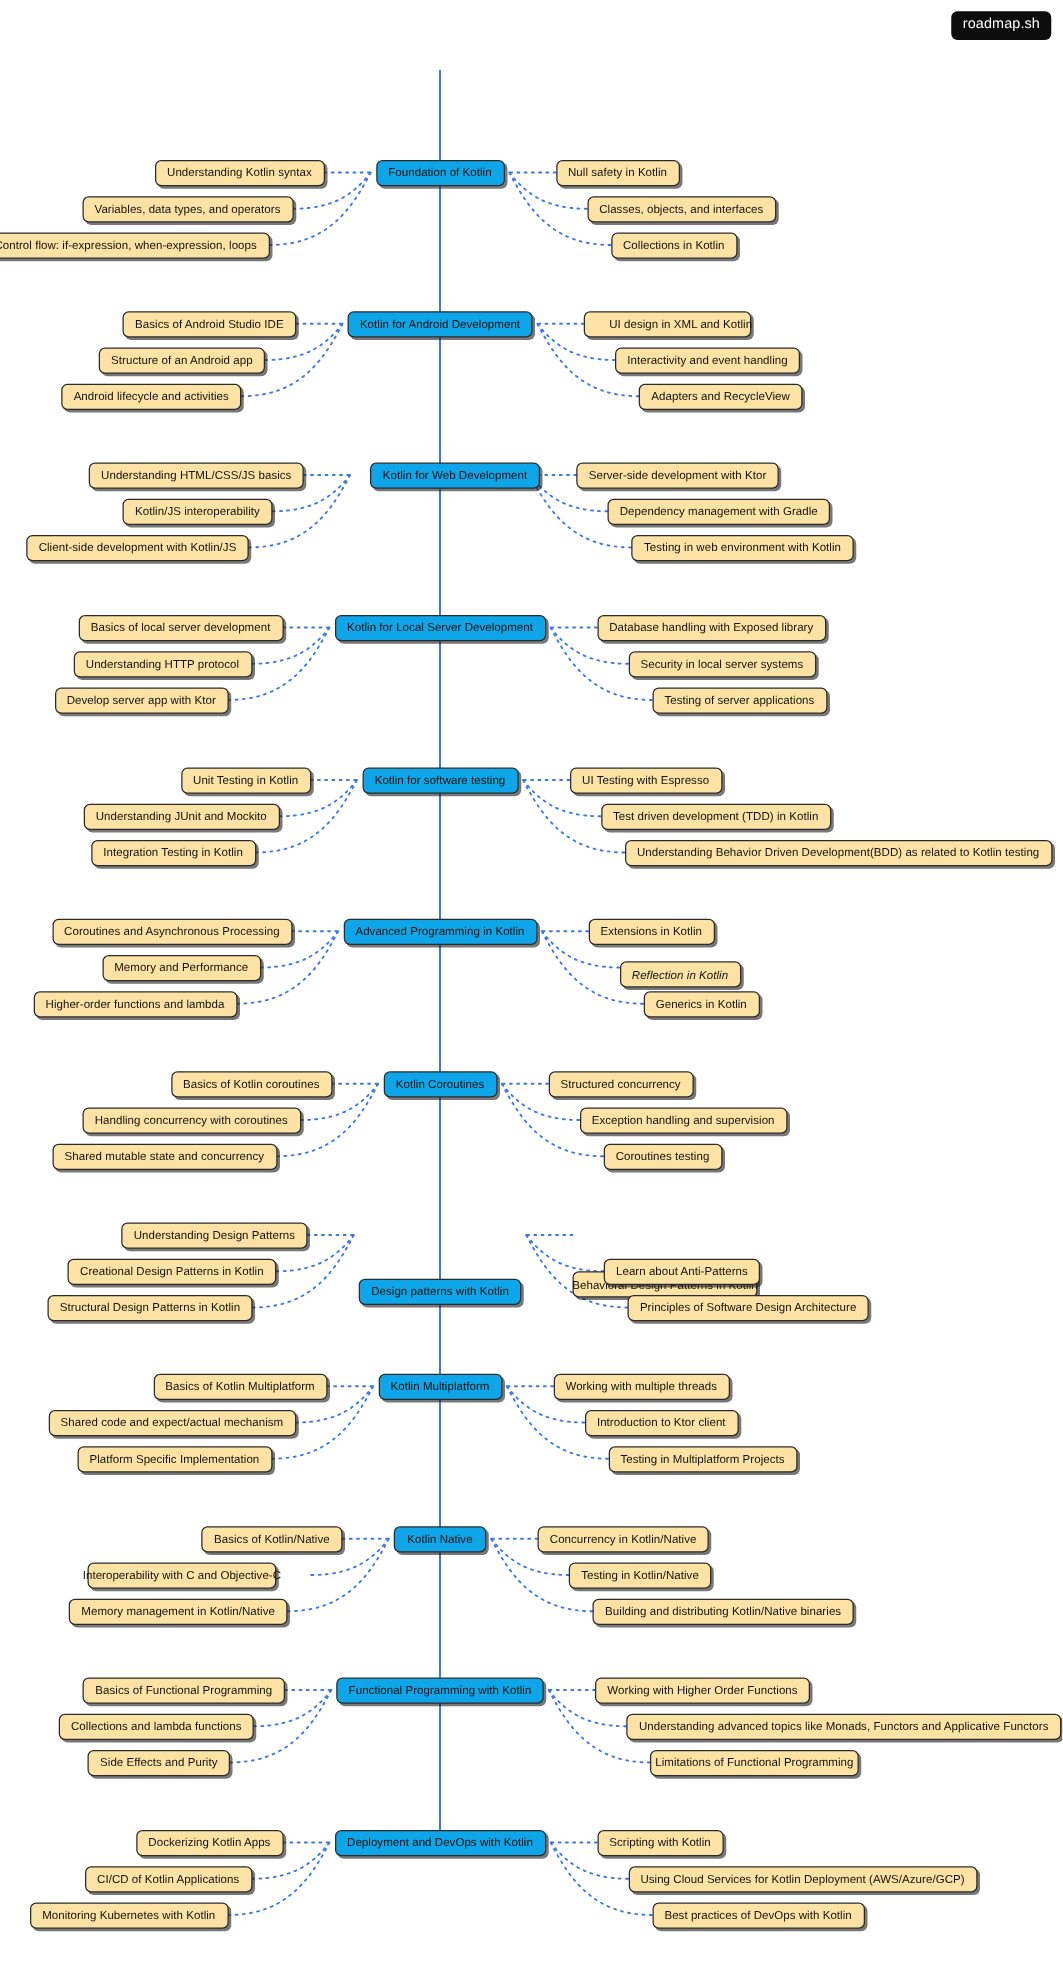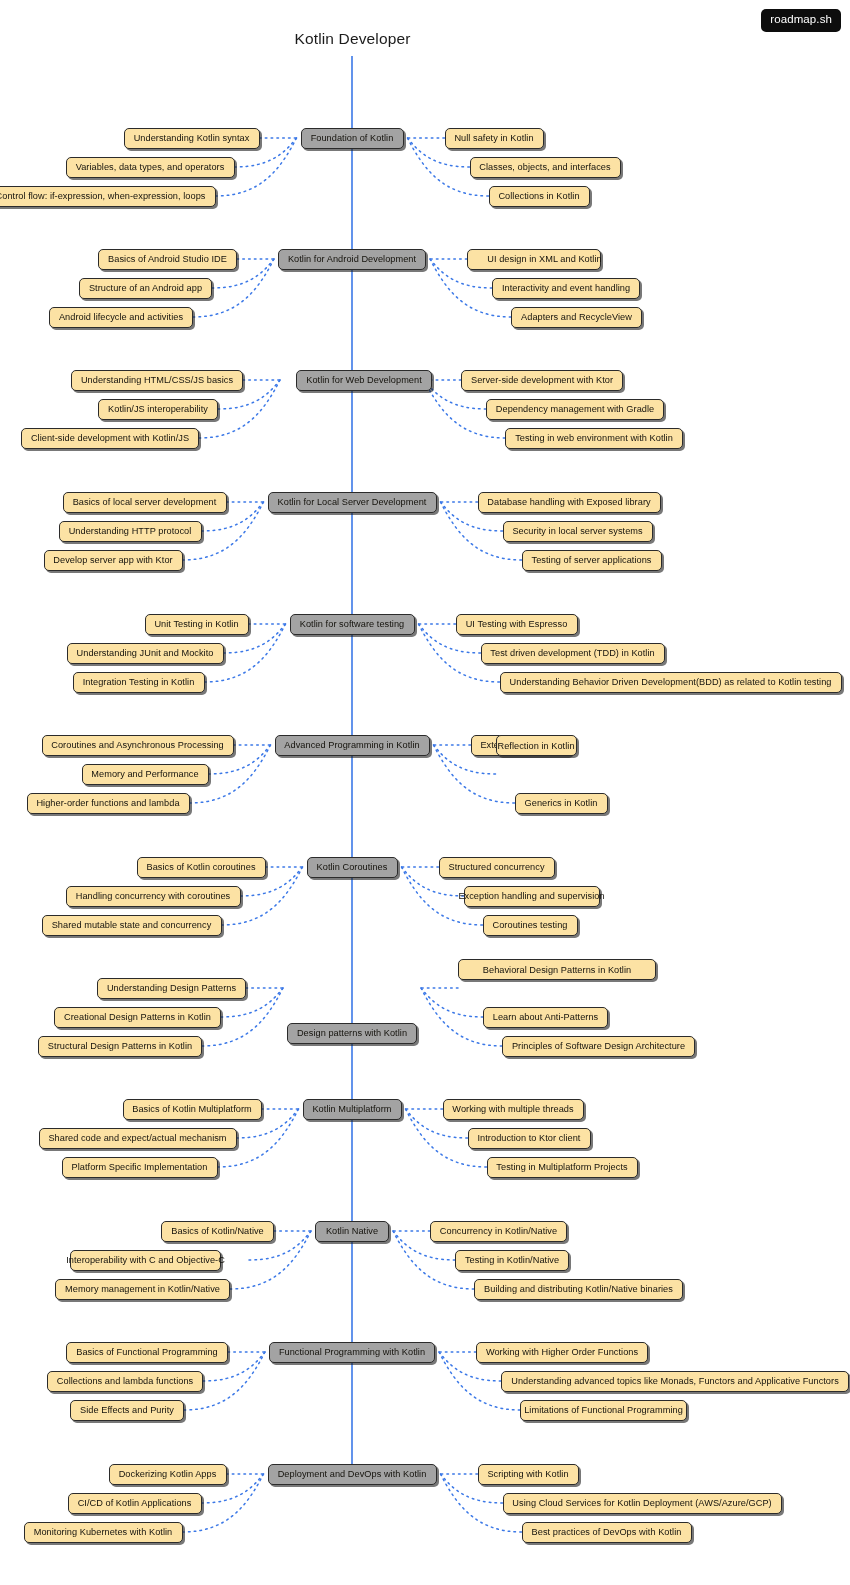--- a/index.html
+++ b/index.html
@@ -73,21 +73,21 @@
     letter-spacing: .05px;
     display: flex;
     align-items: center;
     justify-content: center;
     white-space: nowrap;
     padding: 0 9px;
     height: 21px;
     z-index: 20;
   }
   .node.topic {
-    background: #a3a3a3;
+    background: #0ea5e9;
     z-index: 25;
   }
   .node.leaf {
     background: #fce2a4;
   }
   .node.left  { text-align: center; }
   .node.right { text-align: center; }
 </style>
 </head>
 <body>
@@ -163,21 +163,20 @@
       <path d="M 501 1381 C 466.9 1381, 451.4 1367.95, 439 1352" fill="none" stroke="#3b78e7" stroke-width="1.5" stroke-linecap="round" stroke-dasharray="1.6 4.2"></path>
       <path d="M 520 1410 C 475.45 1410, 455.2 1383.9, 439 1352" fill="none" stroke="#3b78e7" stroke-width="1.5" stroke-linecap="round" stroke-dasharray="1.6 4.2"></path>
       <path d="M 226.5 1474 L 263.5 1474" fill="none" stroke="#3b78e7" stroke-width="1.5" stroke-linecap="round" stroke-dasharray="1.6 4.2"></path>
       <path d="M 201.5 1503 C 235.6 1503, 251.1 1489.95, 263.5 1474" fill="none" stroke="#3b78e7" stroke-width="1.5" stroke-linecap="round" stroke-dasharray="1.6 4.2"></path>
       <path d="M 182.5 1532 C 227.05 1532, 247.3 1505.9, 263.5 1474" fill="none" stroke="#3b78e7" stroke-width="1.5" stroke-linecap="round" stroke-dasharray="1.6 4.2"></path>
       <path d="M 477.5 1474 L 440.5 1474" fill="none" stroke="#3b78e7" stroke-width="1.5" stroke-linecap="round" stroke-dasharray="1.6 4.2"></path>
       <path d="M 502.5 1503 C 468.4 1503, 452.9 1489.95, 440.5 1474" fill="none" stroke="#3b78e7" stroke-width="1.5" stroke-linecap="round" stroke-dasharray="1.6 4.2"></path>
       <path d="M 521.5 1532 C 476.95 1532, 456.7 1505.9, 440.5 1474" fill="none" stroke="#3b78e7" stroke-width="1.5" stroke-linecap="round" stroke-dasharray="1.6 4.2"></path>
     </svg>
 
-  <div id="page-title">Kotlin Developer</div>
 
   <div id="brand-badge">roadmap.sh</div>
 
   <div id="nodes">
       <div class="node topic" style="width: 103px; left: 300.5px; top: 127.5px;">Foundation of Kotlin</div>
       <div class="node leaf left" style="width: 136px; left: 123.5px; top: 127.5px;">Understanding Kotlin syntax</div>
       <div class="node leaf left" style="width: 169px; left: 65.5px; top: 156.5px;">Variables, data types, and operators</div>
       <div class="node leaf left" style="width: 230px; left: -14.5px; top: 185.5px;">Control flow: if-expression, when-expression, loops</div>
       <div class="node leaf right" style="width: 99px; left: 444.5px; top: 127.5px;">Null safety in Kotlin</div>
       <div class="node leaf right" style="width: 151px; left: 469.5px; top: 156.5px;">Classes, objects, and interfaces</div>
@@ -208,34 +207,34 @@
       <div class="node leaf left" style="width: 157px; left: 66.5px; top: 642.5px;">Understanding JUnit and Mockito</div>
       <div class="node leaf left" style="width: 132px; left: 72.5px; top: 671.5px;">Integration Testing in Kotlin</div>
       <div class="node leaf right" style="width: 122px; left: 455.5px; top: 613.5px;">UI Testing with Espresso</div>
       <div class="node leaf right" style="width: 184px; left: 480.5px; top: 642.5px;">Test driven development (TDD) in Kotlin</div>
       <div class="node leaf right" style="width: 342px; left: 499.5px; top: 671.5px;">Understanding Behavior Driven Development(BDD) as related to Kotlin testing</div>
       <div class="node topic" style="width: 155px; left: 274.5px; top: 734.5px;">Advanced Programming in Kotlin</div>
       <div class="node leaf left" style="width: 192px; left: 41.5px; top: 734.5px;">Coroutines and Asynchronous Processing</div>
       <div class="node leaf left" style="width: 127px; left: 81.5px; top: 763.5px;">Memory and Performance</div>
       <div class="node leaf left" style="width: 163px; left: 26.5px; top: 792.5px;">Higher-order functions and lambda</div>
       <div class="node leaf right" style="width: 101px; left: 470.5px; top: 734.5px;">Extensions in Kotlin</div>
-      <div class="node leaf right" style="width: 81px; left: 495.5px; top: 735px;">Reflection in Kotlin</div>
+      <div class="node leaf right" style="width: 97px; left: 495.5px; top: 769px; font-style: italic;">Reflection in Kotlin</div>
       <div class="node leaf right" style="width: 93px; left: 514.5px; top: 792.5px;">Generics in Kotlin</div>
       <div class="node topic" style="width: 91px; left: 306.5px; top: 856.5px;">Kotlin Coroutines</div>
       <div class="node leaf left" style="width: 129px; left: 136.5px; top: 856.5px;">Basics of Kotlin coroutines</div>
       <div class="node leaf left" style="width: 175px; left: 65.5px; top: 885.5px;">Handling concurrency with coroutines</div>
       <div class="node leaf left" style="width: 180px; left: 41.5px; top: 914.5px;">Shared mutable state and concurrency</div>
       <div class="node leaf right" style="width: 116px; left: 438.5px; top: 856.5px;">Structured concurrency</div>
-      <div class="node leaf right" style="width: 136px; left: 463.5px; top: 885.5px;">Exception handling and supervision</div>
+      <div class="node leaf right" style="width: 166px; left: 463.5px; top: 885.5px;">Exception handling and supervision</div>
       <div class="node leaf right" style="width: 95px; left: 482.5px; top: 914.5px;">Coroutines testing</div>
       <div class="node topic" style="width: 130px; left: 287px; top: 977.5px; margin-top: 45px;">Design patterns with Kotlin</div>
       <div class="node leaf left" style="width: 149px; left: 97px; top: 977.5px;">Understanding Design Patterns</div>
       <div class="node leaf left" style="width: 167px; left: 54px; top: 1006.5px;">Creational Design Patterns in Kotlin</div>
       <div class="node leaf left" style="width: 164px; left: 38px; top: 1035.5px;">Structural Design Patterns in Kotlin</div>
-      <div class="node leaf right" style="width: 198px; left: 458px; top: 959px;">Behavioral Design Patterns in Kotlin</div>
+      <div class="node leaf right" style="width: 148px; left: 458px; top: 1017px;">Behavioral Design Patterns in Kotlin</div>
       <div class="node leaf right" style="width: 125px; left: 483px; top: 1006.5px;">Learn about Anti-Patterns</div>
       <div class="node leaf right" style="width: 193px; left: 502px; top: 1035.5px;">Principles of Software Design Architecture</div>
       <div class="node topic" style="width: 99px; left: 302.5px; top: 1098.5px;">Kotlin Multiplatform</div>
       <div class="node leaf left" style="width: 139px; left: 122.5px; top: 1098.5px;">Basics of Kotlin Multiplatform</div>
       <div class="node leaf left" style="width: 198px; left: 38.5px; top: 1127.5px;">Shared code and expect/actual mechanism</div>
       <div class="node leaf left" style="width: 156px; left: 61.5px; top: 1156.5px;">Platform Specific Implementation</div>
       <div class="node leaf right" style="width: 141px; left: 442.5px; top: 1098.5px;">Working with multiple threads</div>
       <div class="node leaf right" style="width: 123px; left: 467.5px; top: 1127.5px;">Introduction to Ktor client</div>
       <div class="node leaf right" style="width: 151px; left: 486.5px; top: 1156.5px;">Testing in Multiplatform Projects</div>
       <div class="node topic" style="width: 74px; left: 315px; top: 1220.5px;">Kotlin Native</div>

